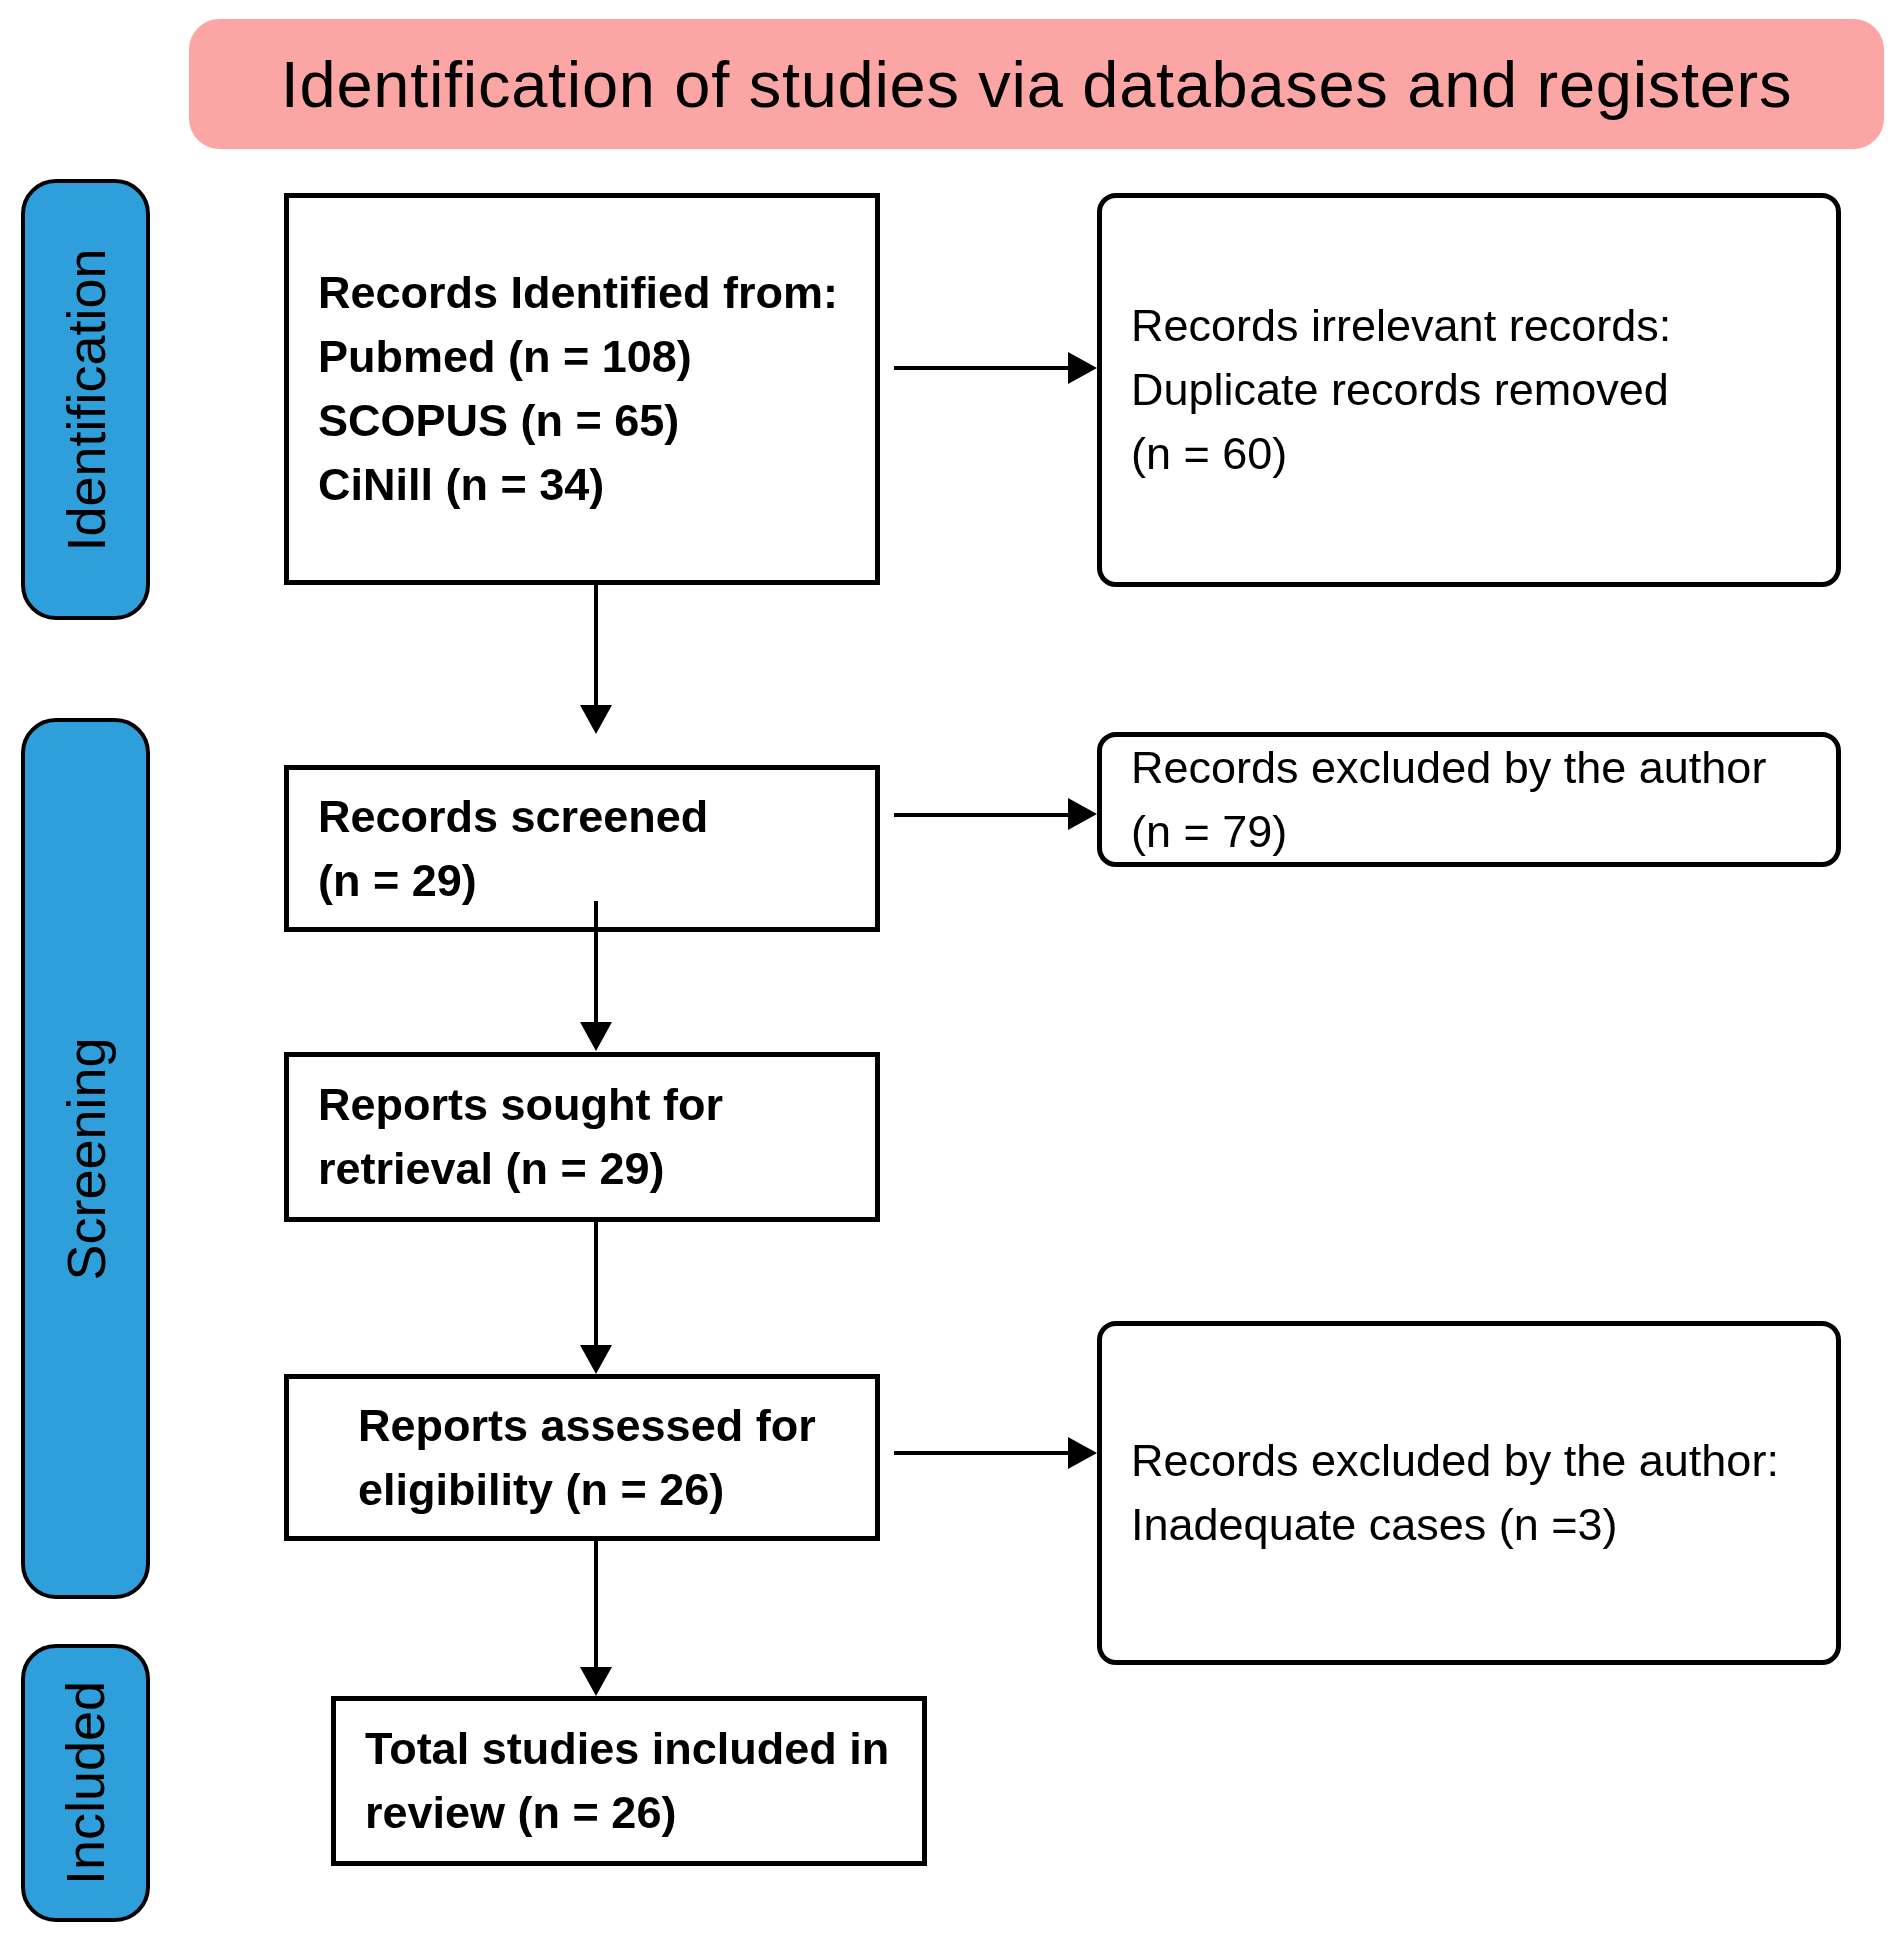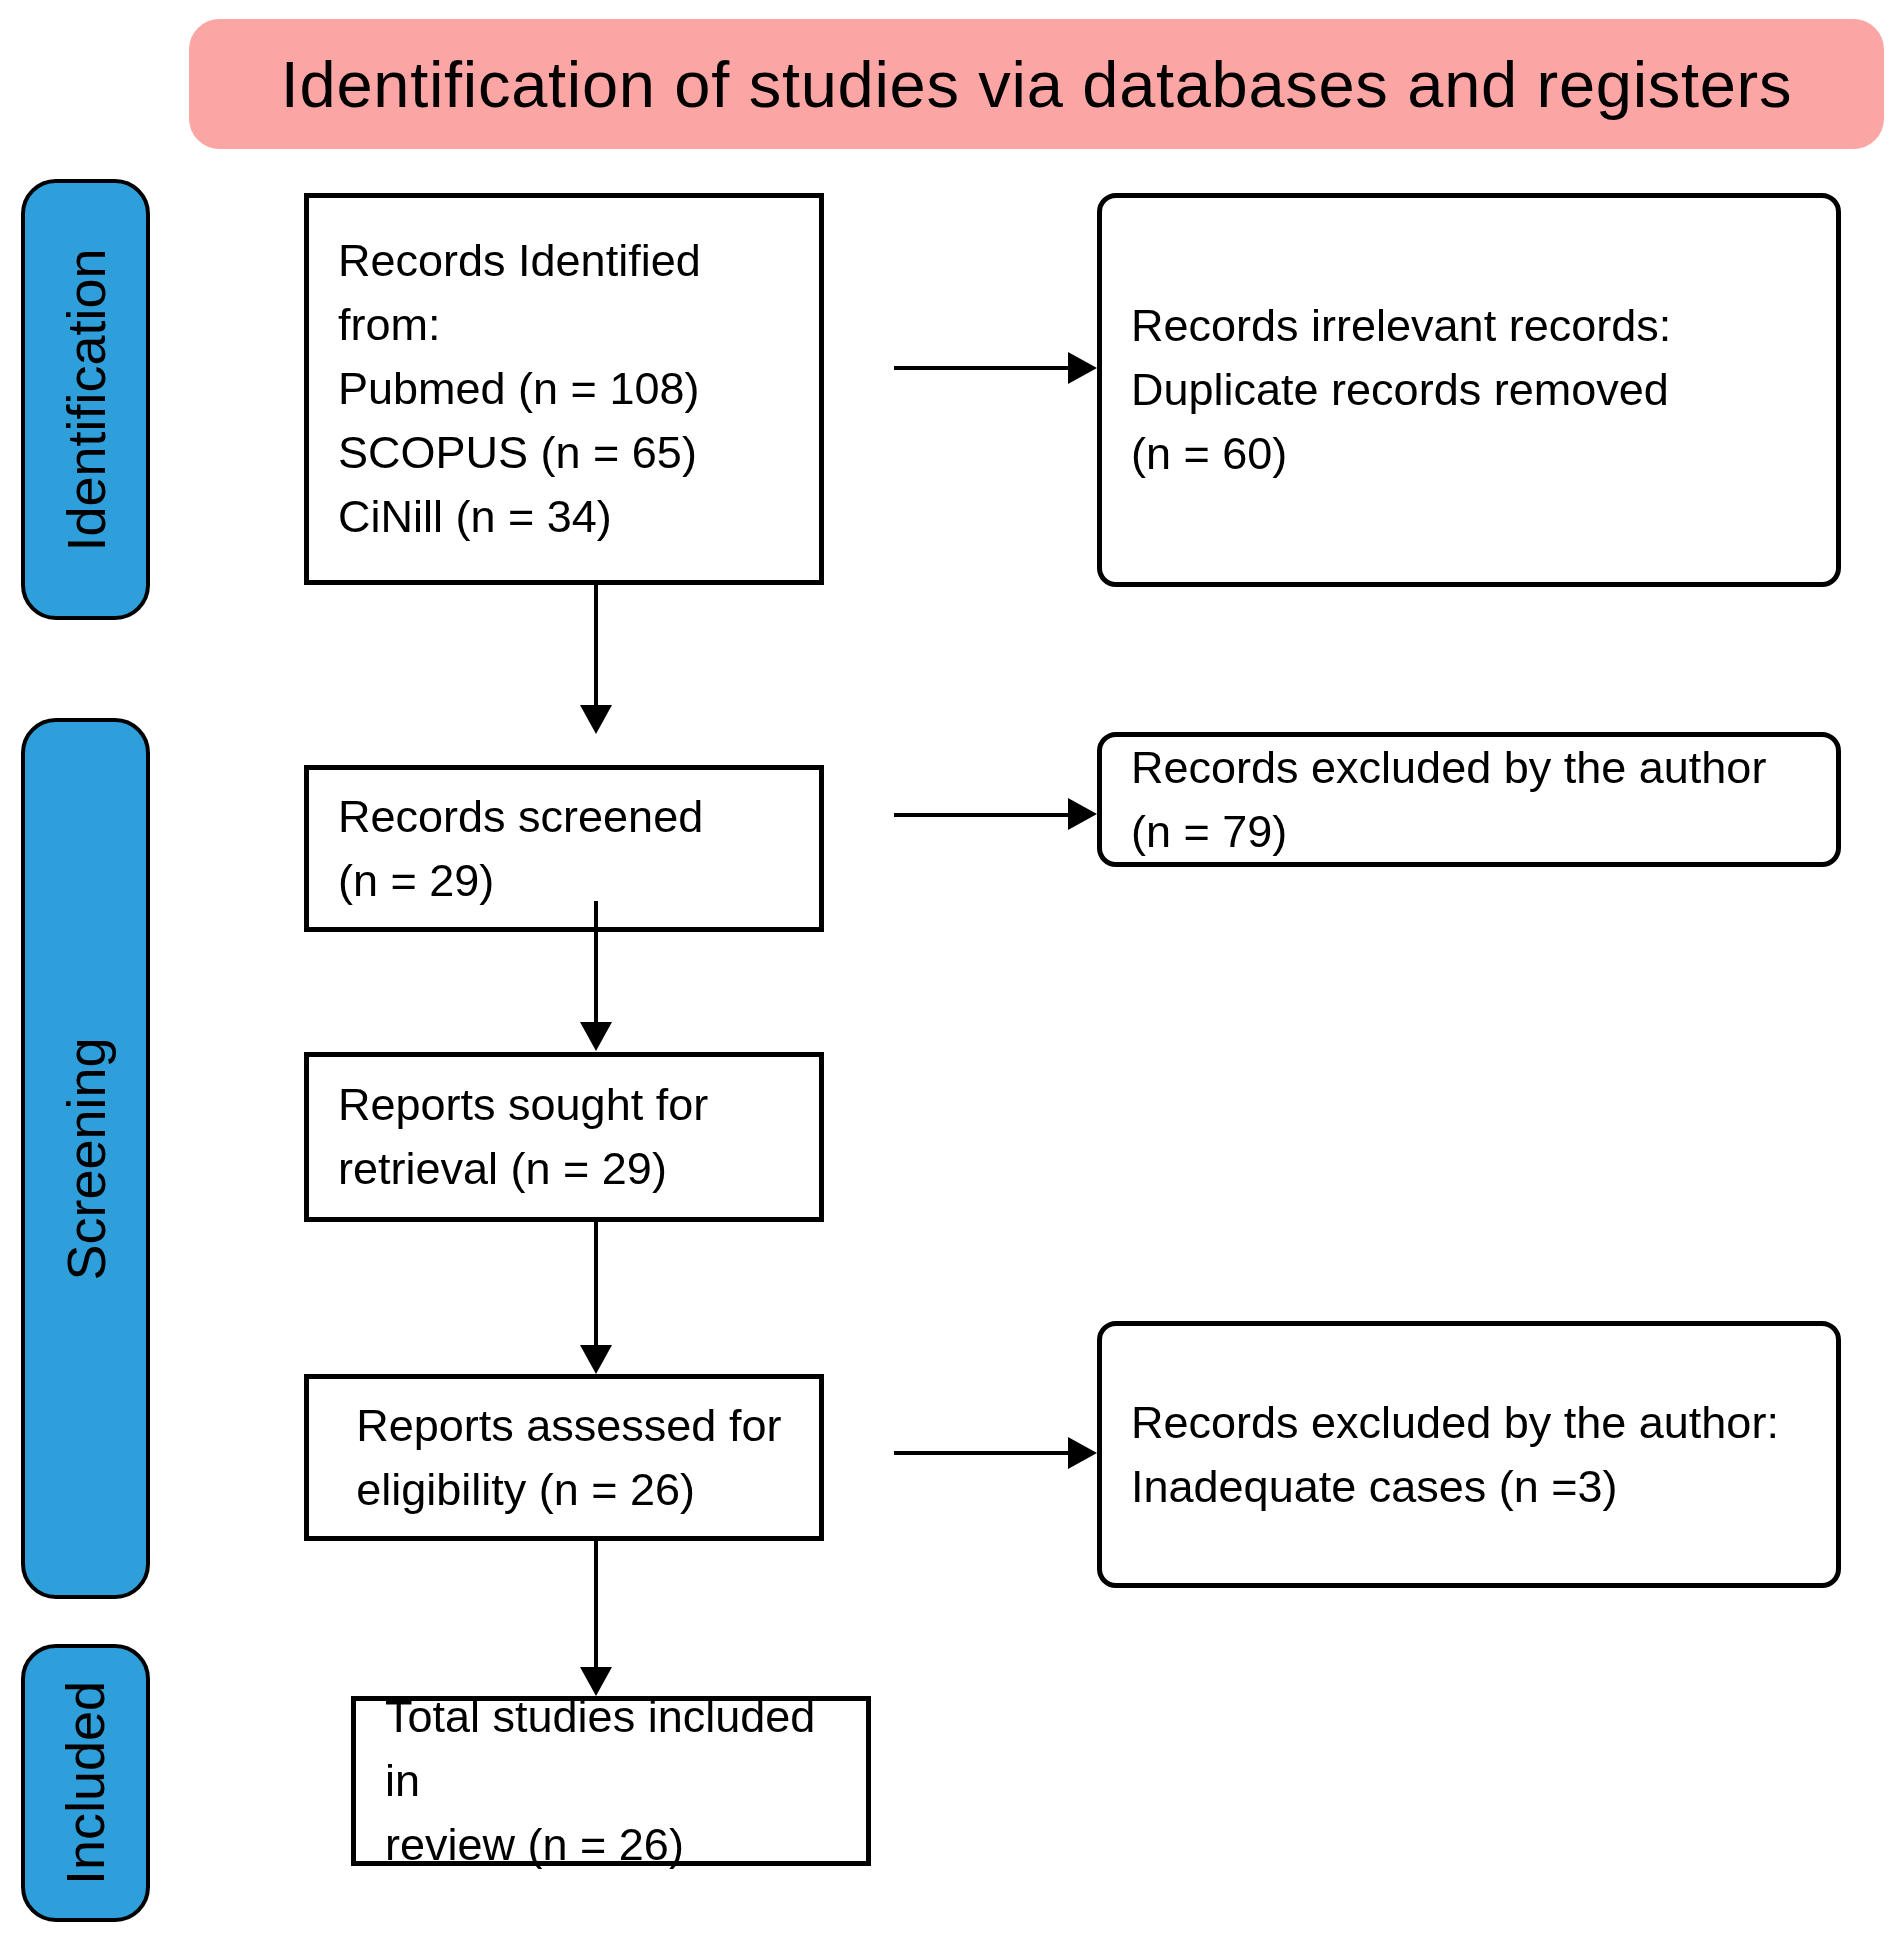--- a/index.html
+++ b/index.html
@@ -42,21 +42,21 @@
     border: 5.6px solid #000;
     box-sizing: border-box;
     display: flex; align-items: center;
     padding: 7px 19.4px 7px 29px;
   }
   .box .box-text {
     font-size: 45px;
     line-height: 1.42;
     white-space: pre-line;
   }
-  .left-col  { left: 304px;  width: 520px;  }
+  .left-col  { left: 284px;  width: 596px; font-weight: bold;  }
   .right-col { left: 1097px; width: 744px; border-radius: 19px; }
   .vline { position: absolute; width: 3.5px;  background: #000; }
   .hline { position: absolute; height: 3.5px; background: #000; }
   .head-down {
     position: absolute; width: 0; height: 0;
     border-left: 16.7px solid transparent;
     border-right: 16.7px solid transparent;
     border-top: 29px solid #000;
   }
   .head-right {
@@ -110,21 +110,21 @@
 
   <div class="box right-col" style="top:193px;height:394px;">
     <span class="box-text">Records irrelevant records:
 Duplicate records removed
 (n = 60)</span>
   </div>
   <div class="box right-col" style="top:732px;height:135px;">
     <span class="box-text">Records excluded by the author
 (n = 79)</span>
   </div>
-  <div class="box right-col" style="top:1321px;height:267px;">
+  <div class="box right-col" style="top:1321px;height:344px;">
     <span class="box-text">Records excluded by the author:
 Inadequate cases (n =3)</span>
   </div>
 
   <div>
     <div class="vline" style="left:594px;top:585px;height:121px;"></div>
     <div class="head-down" style="left:580px;top:705px;"></div>
   </div>
   <div>
     <div class="vline" style="left:594px;top:901px;height:123px;"></div>

